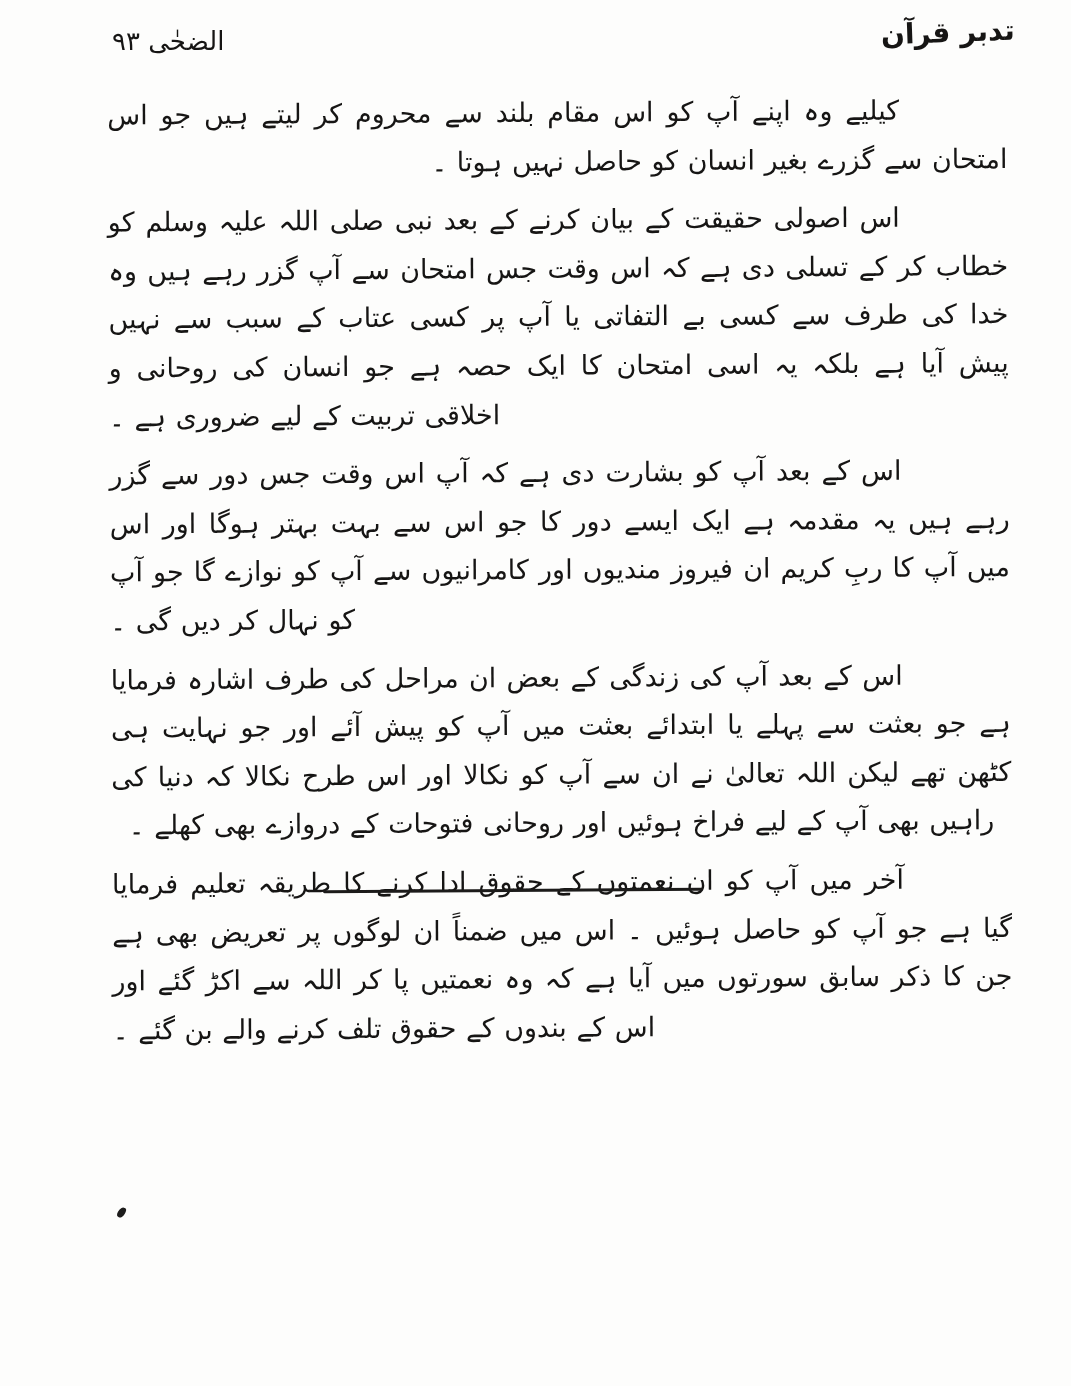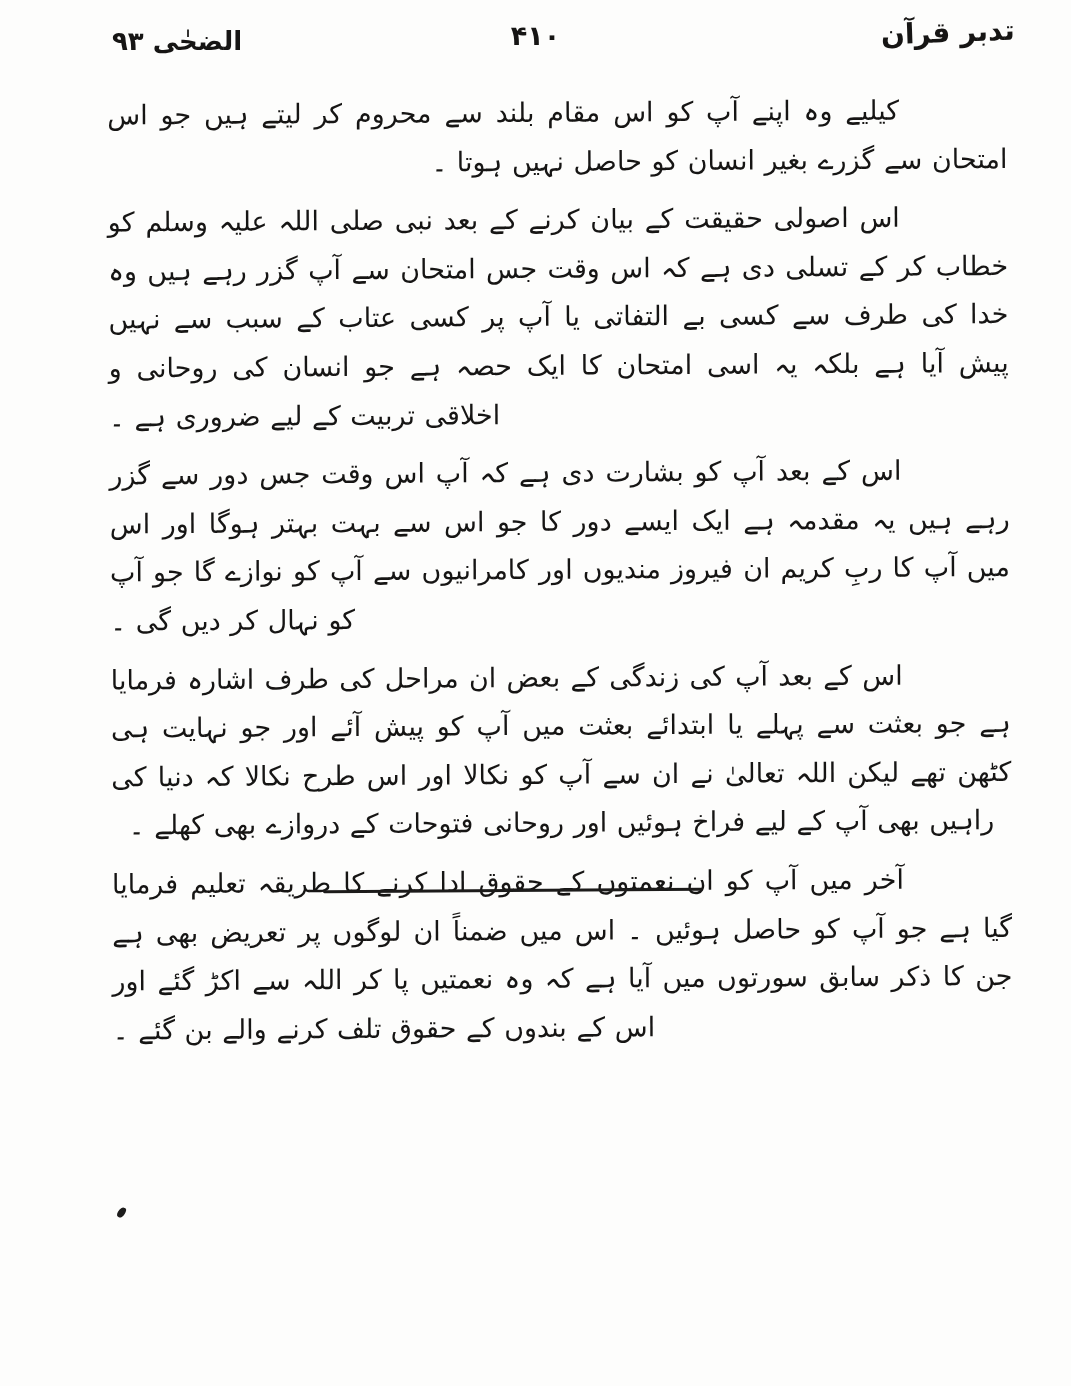--- a/index.html
+++ b/index.html
@@ -41,21 +41,21 @@
     top: 6px;
     text-align: center;
     font-size: 27px;
     font-weight: bold;
   }
   .h-left {   
     position: absolute;
     left: 112px;
     top: 12px;
     font-size: 26px;
-    font-weight: bold;
+    font-weight: normal;
     direction: rtl;
   }
   
   .text-block {
     position: absolute;
     top: 86px;
     right: 64px;
     width: 900px;
     direction: rtl;
     font-size: 27px;
@@ -97,21 +97,20 @@
     transform: rotate(28deg);
   }
 </style>
 </head>
 <body>
 
 <div class="page">
 
   <div class="header">
     <span class="h-right">تدبر قرآن</span>
-    <span class="h-center">۴۱۰</span>
     <span class="h-left">الضحٰی ۹۳</span>
   </div>
 
   <div class="text-block">
 
   <div class="para last-right">کیلیے وہ اپنے آپ کو اس مقام بلند سے محروم کر لیتے ہیں جو اس امتحان سے گزرے بغیر انسان کو حاصل نہیں ہوتا ۔</div>
       <div class="para last-left">اس اصولی حقیقت کے بیان کرنے کے بعد نبی صلی اللہ علیہ وسلم کو خطاب کر کے تسلی دی ہے کہ اس وقت جس امتحان سے آپ گزر رہے ہیں وہ خدا کی طرف سے کسی بے التفاتی یا آپ پر کسی عتاب کے سبب سے نہیں پیش آیا ہے بلکہ یہ اسی امتحان کا ایک حصہ ہے جو انسان کی روحانی و اخلاقی تربیت کے لیے ضروری ہے ۔</div>
       <div class="para last-left">اس کے بعد آپ کو بشارت دی ہے کہ آپ اس وقت جس دور سے گزر رہے ہیں یہ مقدمہ ہے ایک ایسے دور کا جو اس سے بہت بہتر ہوگا اور اس میں آپ کا ربِ کریم ان فیروز مندیوں اور کامرانیوں سے آپ کو نوازے گا جو آپ کو نہال کر دیں گی ۔</div>
       <div class="para last-center">اس کے بعد آپ کی زندگی کے بعض ان مراحل کی طرف اشارہ فرمایا ہے جو بعثت سے پہلے یا ابتدائے بعثت میں آپ کو پیش آئے اور جو نہایت ہی کٹھن تھے لیکن اللہ تعالیٰ نے ان سے آپ کو نکالا اور اس طرح نکالا کہ دنیا کی راہیں بھی آپ کے لیے فراخ ہوئیں اور روحانی فتوحات کے دروازے بھی کھلے ۔</div>
       <div class="para last-left">آخر میں آپ کو ان نعمتوں کے حقوق ادا کرنے کا طریقہ تعلیم فرمایا گیا ہے جو آپ کو حاصل ہوئیں ۔ اس میں ضمناً ان لوگوں پر تعریض بھی ہے جن کا ذکر سابق سورتوں میں آیا ہے کہ وہ نعمتیں پا کر اللہ سے اکڑ گئے اور اس کے بندوں کے حقوق تلف کرنے والے بن گئے ۔</div>

